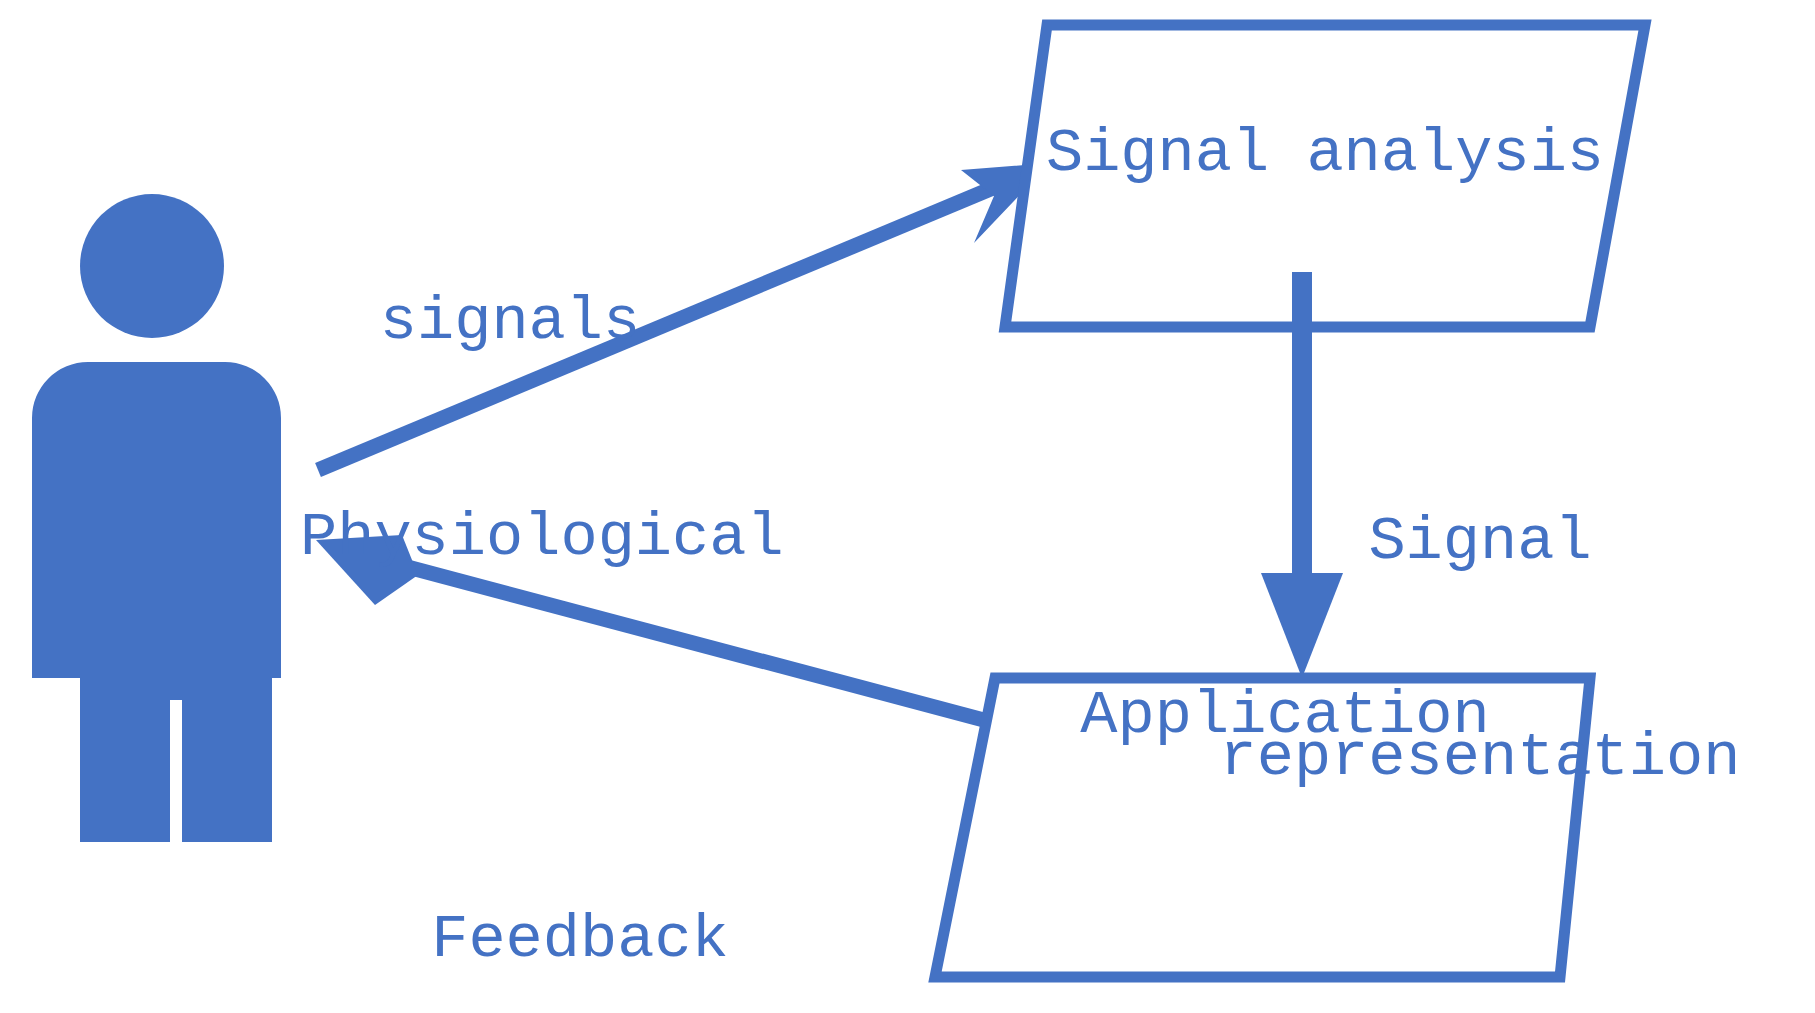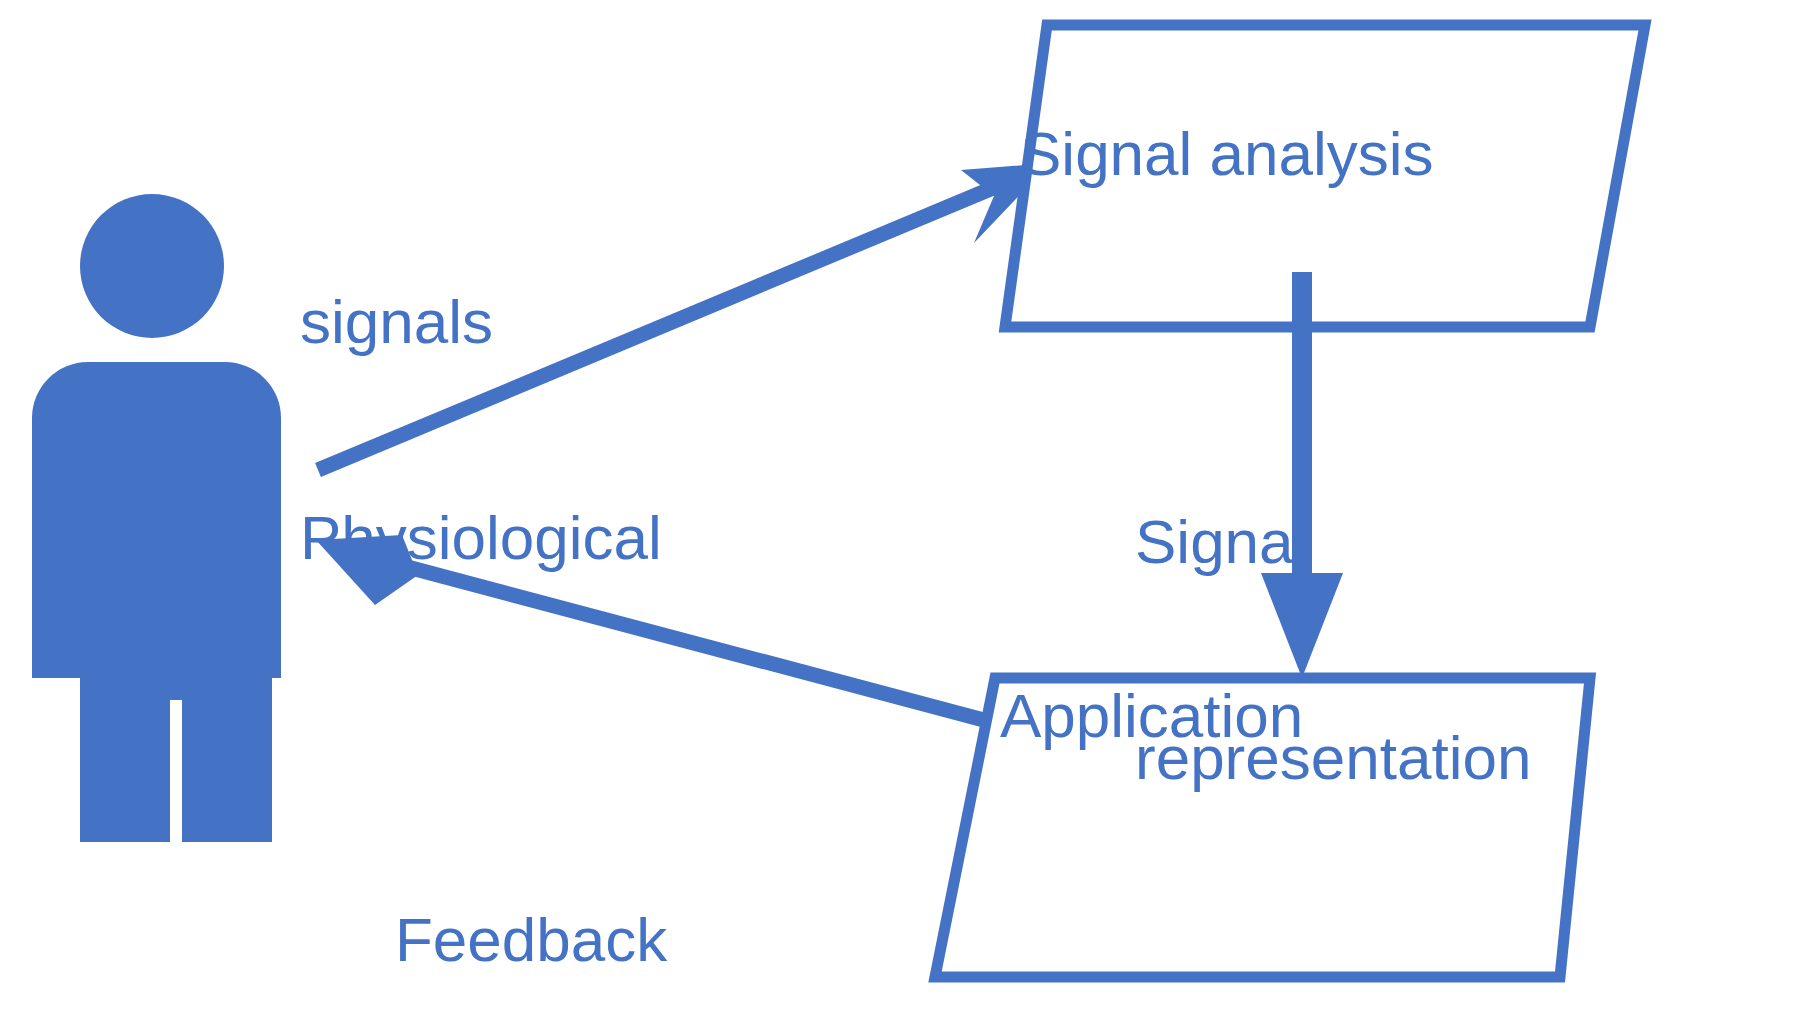--- a/index.html
+++ b/index.html
@@ -20,23 +20,24 @@
   #canvas {
     position: absolute;
     left: 0;
     top: 0;
     width: 1815px;
     height: 1013px;
   }
   .lbl {
     position: absolute;
     color: #4472C4;
-    font-family: Liberation Sans, sans-serif;
+    font-family: Liberation Mono, monospace;
     font-weight: 400;
     line-height: 1.16;
+    text-align: center;
     white-space: pre;
     letter-spacing: 0px;
   }
   #label-physiological-signals {
     left: 300px;
     top: 142px;
     width: 420px;
     font-size: 62px;
   }
   #label-feedback {

